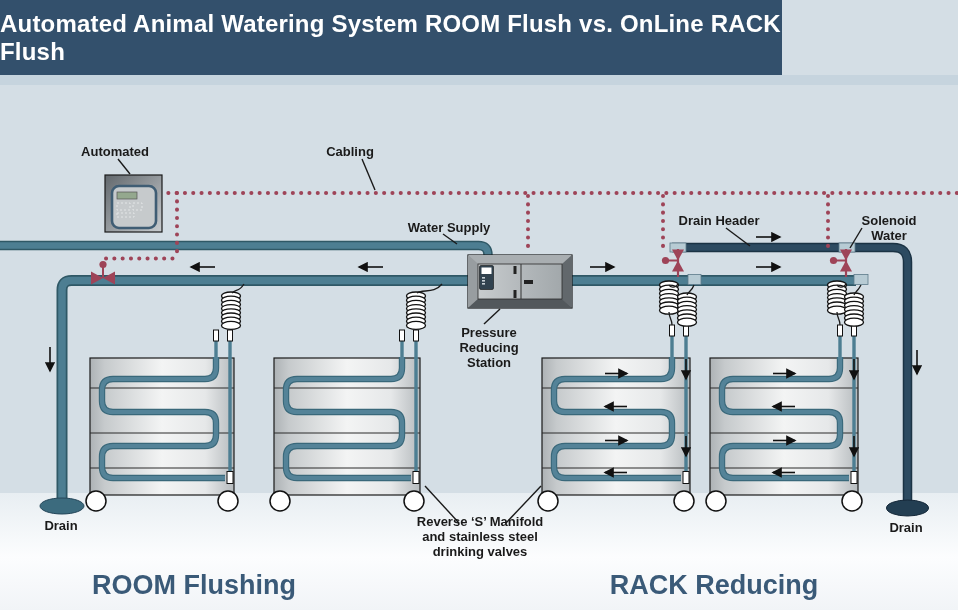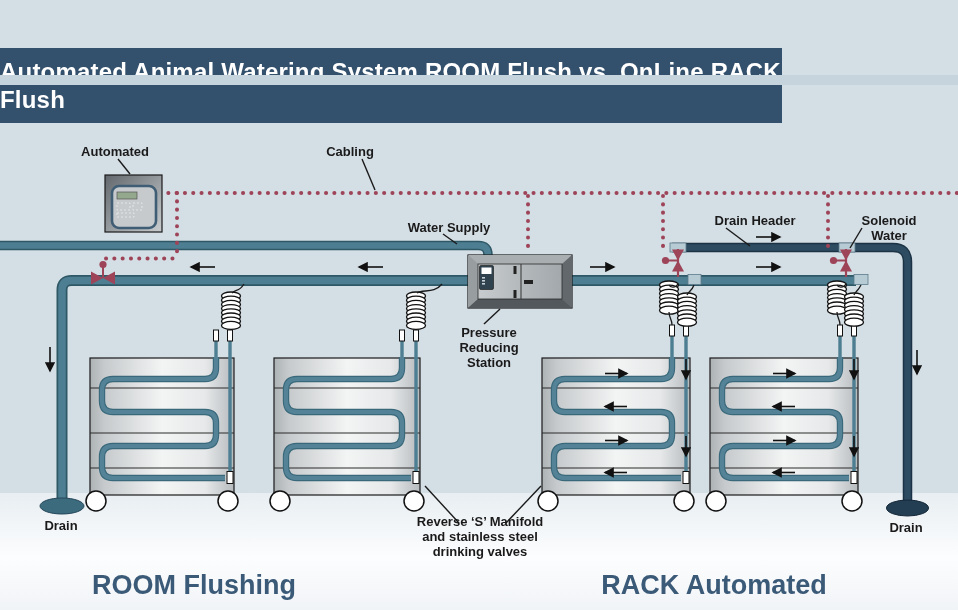--- a/index.html
+++ b/index.html
@@ -1,19 +1,19 @@
 <!DOCTYPE html>
 <html style="--c-title_bar: #33506c; --c-under_strip: #c6d4de; --c-background: #d4dee5; --c-pipe_teal: #4d7e92; --c-pipe_teal_dark: #2f5866; --c-pipe_navy: #2d4b61; --c-pipe_navy_dark: #1b3344; --c-serpentine: #548398; --c-serpentine_dark: #39687a; --c-cable: #9e4458; --c-tab: #b7cbd4; --c-label: #1a1a1a; --c-section_label: #3a5a78; --c-drain_left: #3c6b7e; --c-drain_right: #233e52;"><head>
 <meta charset="utf-8">
 <style>
   html,body{margin:0;padding:0;}
   body{width:958px;height:610px;position:relative;overflow:hidden;
        font-family:"Liberation Sans","DejaVu Sans",sans-serif;background:var(--c-background,#d4dee5);}
   #titlebar{position:absolute;left:0;top:0;width:782px;height:75px;
-            background:var(--c-title_bar,#33506c);display:flex;align-items:center;justify-content:center;margin-top:48px;}
+            background:var(--c-title_bar,#33506c);display:flex;align-items:center;justify-content:center;}
   #titlebar .t{color:#fff;font-weight:bold;font-size:24px;letter-spacing:.2px;}
   #understrip{position:absolute;left:0;top:75px;width:958px;height:10px;background:var(--c-under_strip,#c6d4de);}
   #floor{position:absolute;left:0;top:493px;width:958px;height:117px;
          background:linear-gradient(to bottom,#e8eef2 0%,#fcfdfe 55%,#f1f4f7 100%);}
   svg#diag{position:absolute;left:0;top:0;}
   .lbl{position:absolute;transform:translateX(-50%);font-weight:bold;font-size:13px;line-height:15px;
        color:var(--c-label,#1a1a1a);text-align:center;white-space:pre-line;}
   .sec{position:absolute;transform:translateX(-50%);font-weight:bold;font-size:27px;
        color:var(--c-section_label,#3a5a78);white-space:nowrap;}
   
@@ -317,24 +317,24 @@
     <path class="ptr" d="M862,228 L850,248"></path>
     <path class="ptr" d="M484,324 L500,309"></path>
     <path class="ptr" d="M459,523 L425,486"></path>
     <path class="ptr" d="M506,523 L541,486"></path>
   </g>
 </svg>
 
 <div class="lbl" style="left:115px;top:144px">Automated</div>
 <div class="lbl" style="left:350px;top:144px">Cabling</div>
 <div class="lbl" style="left:449px;top:220px">Water Supply</div>
-<div class="lbl" style="left:755px;top:213px">Drain Header</div>
+<div class="lbl" style="left:719px;top:213px">Drain Header</div>
 <div class="lbl" style="left:889px;top:213px">Solenoid Water</div>
 <div class="lbl" style="left:489px;top:325px">Pressure
 Reducing
 Station</div>
 <div class="lbl" style="left:480px;top:514px">Reverse ‘S’ Manifold
 and stainless steel
 drinking valves</div>
 <div class="lbl" style="left:61px;top:518px">Drain</div>
 <div class="lbl" style="left:906px;top:520px">Drain</div>
 <div class="sec" style="left:194px;top:570px">ROOM Flushing</div>
-<div class="sec" style="left:714px;top:570px">RACK Automated</div>
+<div class="sec" style="left:714px;top:570px">RACK Reducing</div>
 
 </body></html>

